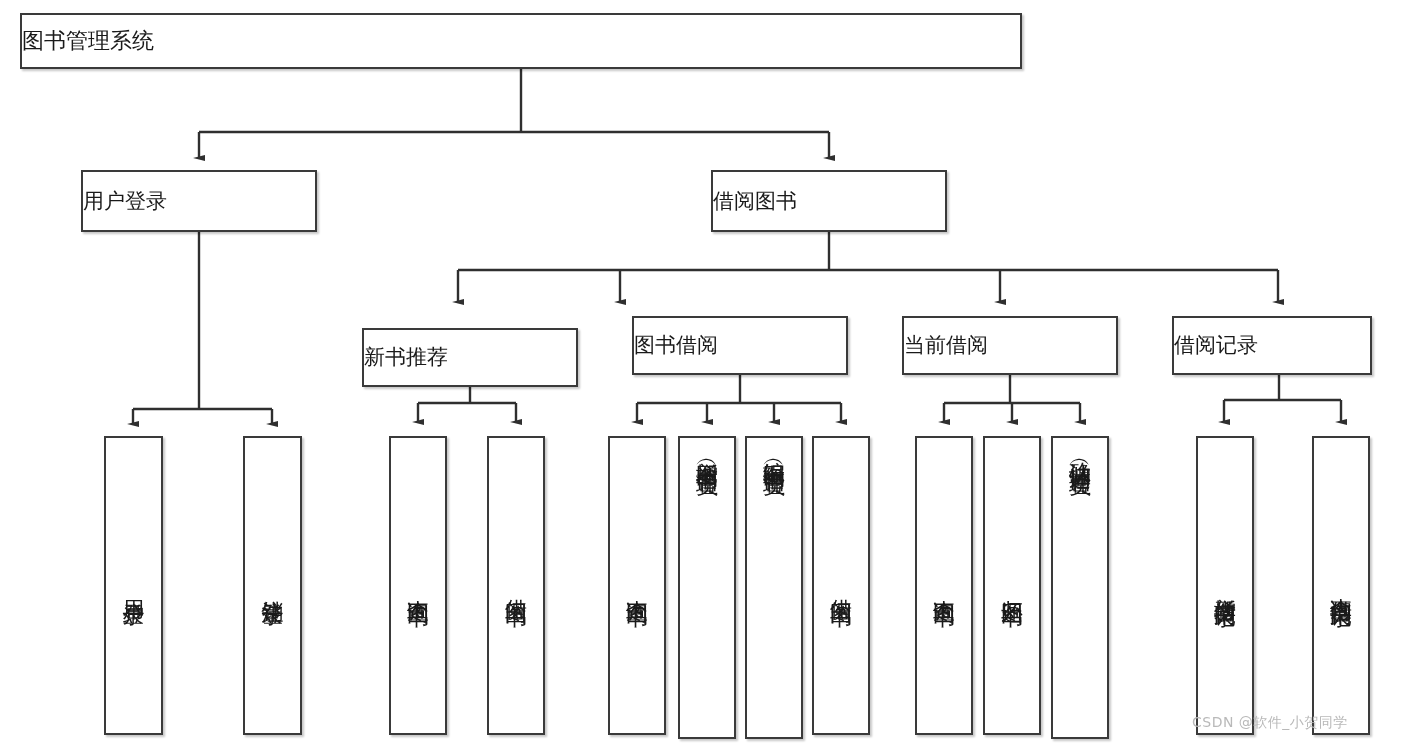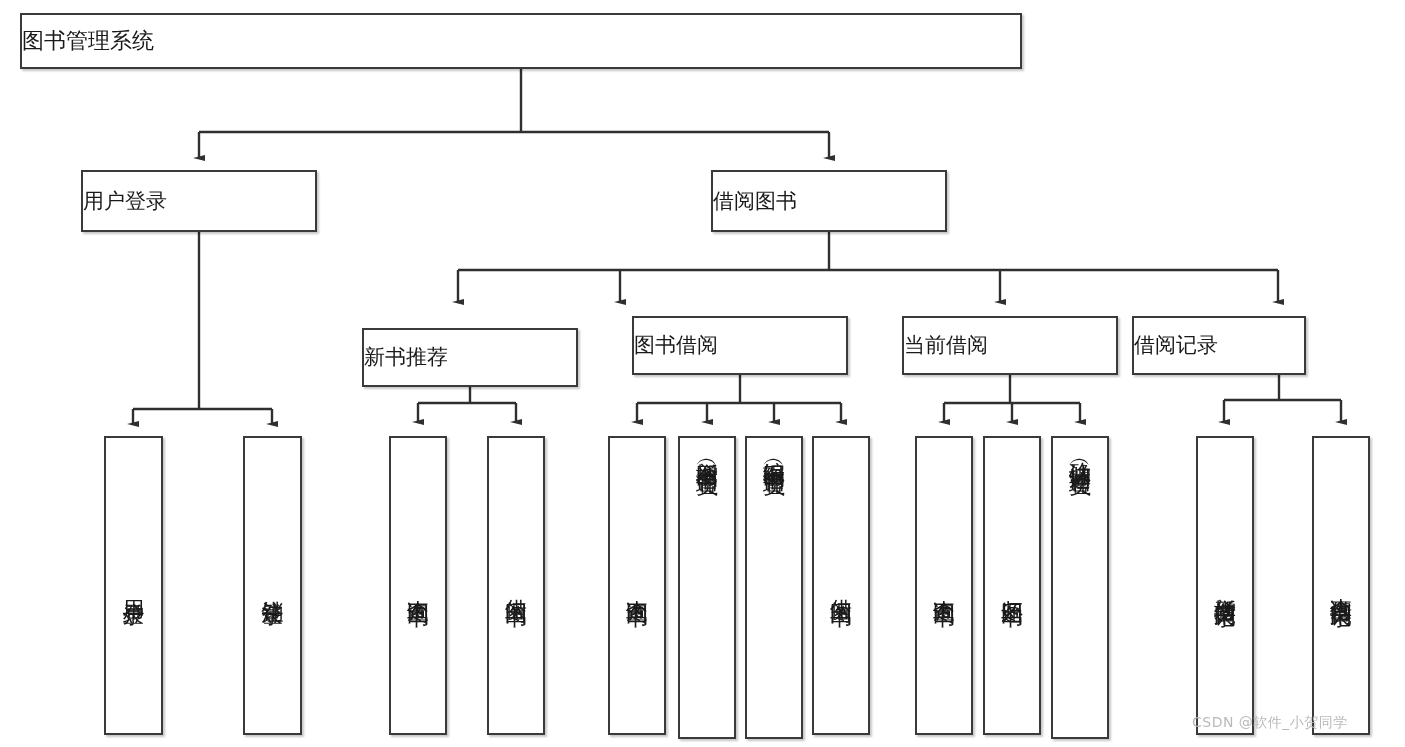--- a/index.html
+++ b/index.html
@@ -149,21 +149,21 @@
 
   <div class="node h" style="left:362px; top:328px; width:216px; height:59px;">
     <span class="label">新书推荐</span>
   </div>
   <div class="node h" style="left:632px; top:316px; width:216px; height:59px;">
     <span class="label">图书借阅</span>
   </div>
   <div class="node h" style="left:902px; top:316px; width:216px; height:59px;">
     <span class="label">当前借阅</span>
   </div>
-  <div class="node h" style="left:1132px; top:316px; width:174px; height:59px;">
+  <div class="node h" style="left:1172px; top:316px; width:200px; height:59px;">
     <span class="label">借阅记录</span>
   </div>
 
   <div class="node v centered" style="left:104px; top:436px; width:59px; height:299px;">
     <span class="label">用户登录</span>
   </div>
   <div class="node v centered" style="left:243px; top:436px; width:59px; height:299px;">
     <span class="label">注销登录</span>
   </div>
 

